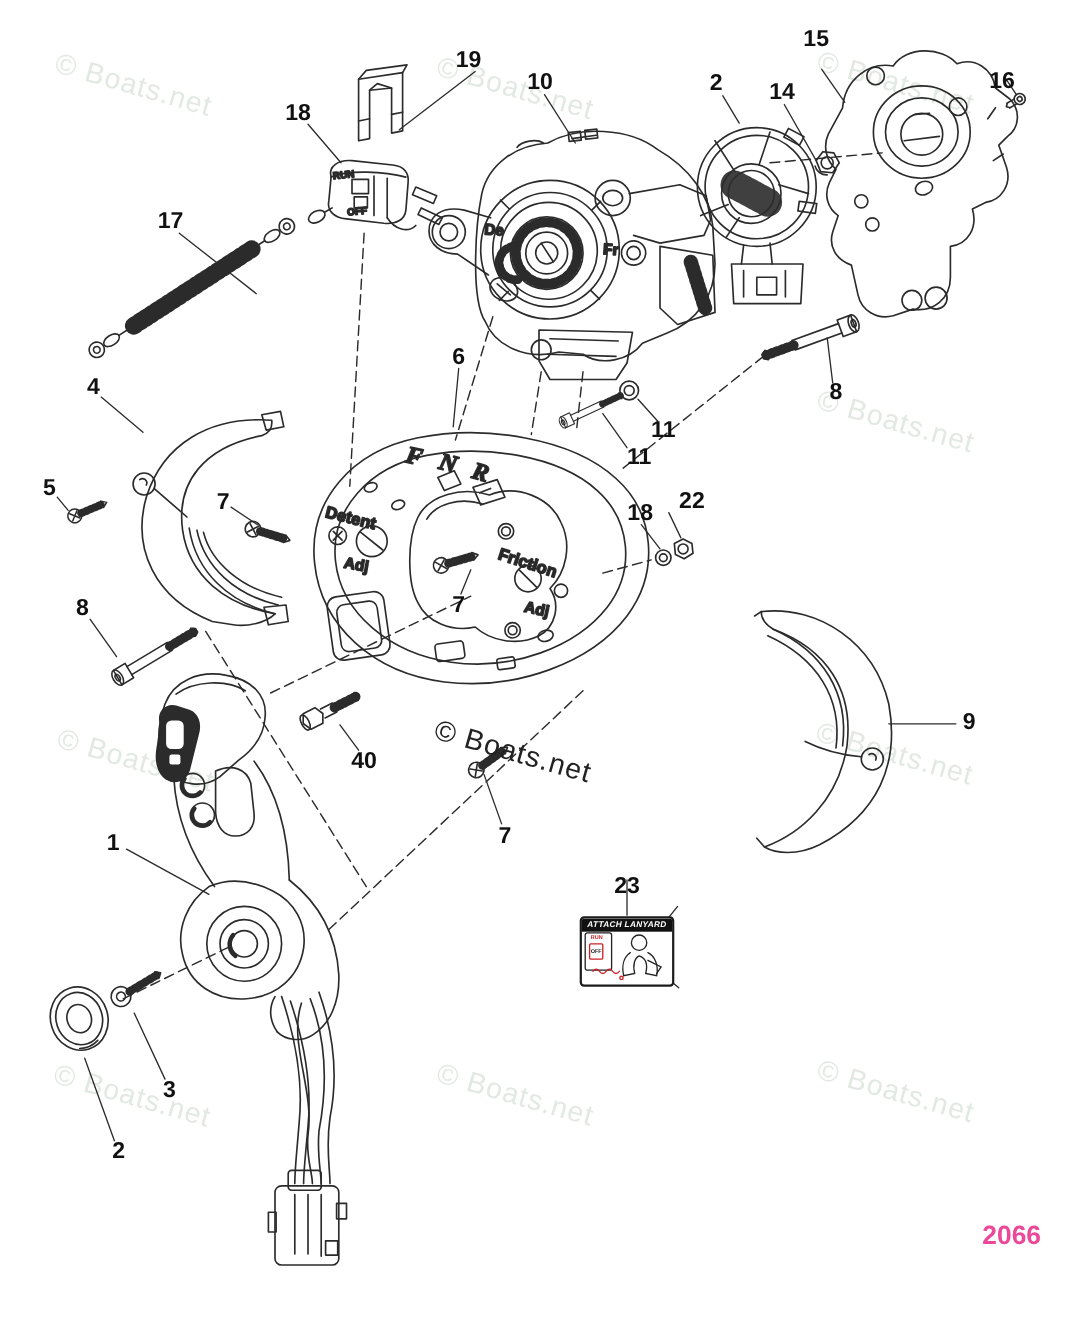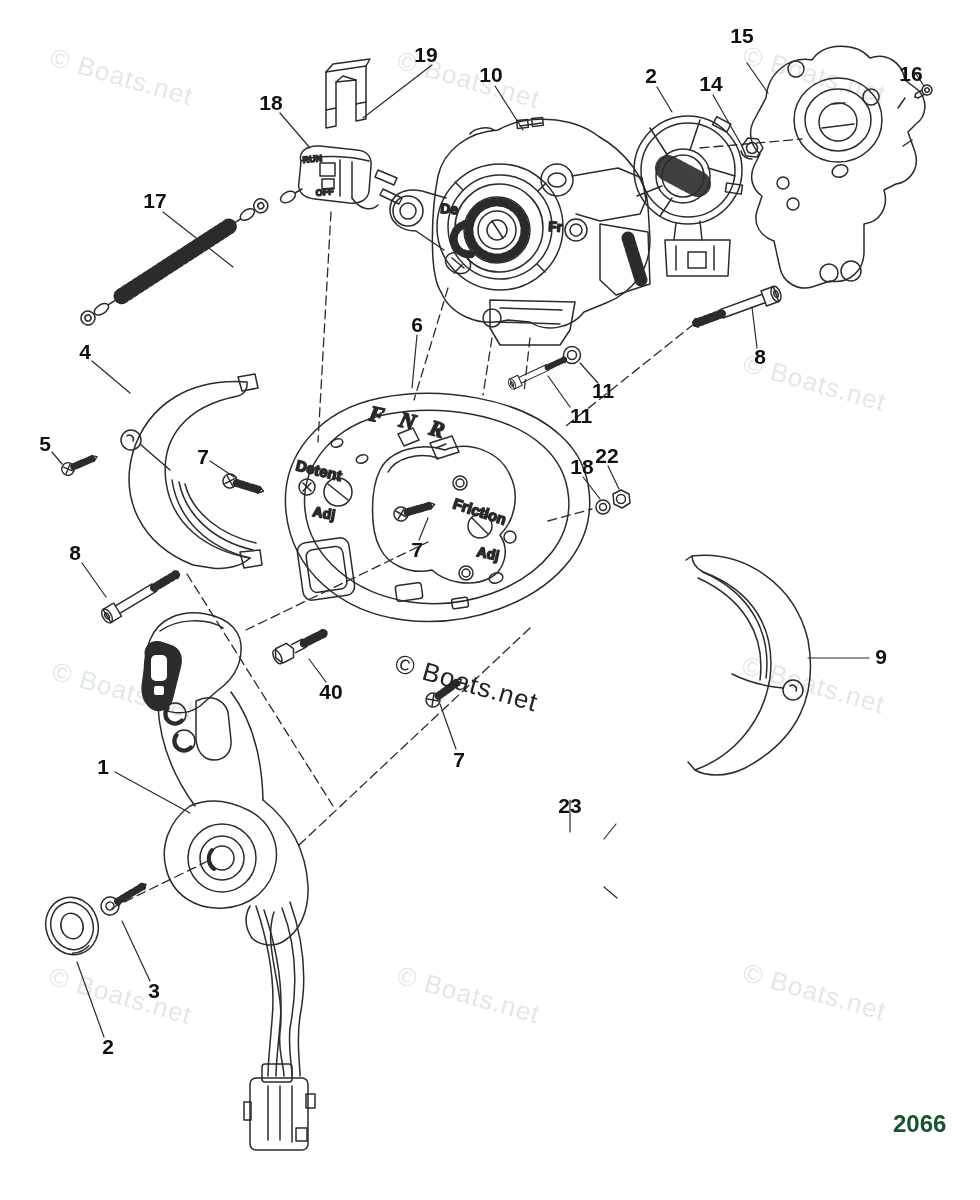--- a/index.html
+++ b/index.html
@@ -4,21 +4,21 @@
 <style>
   html,body{margin:0;padding:0;background:#fff;}
   #stage{position:relative;width:980px;height:1200px;background:#ffffff;overflow:hidden;
          font-family:"Liberation Sans",sans-serif;}
   #art{position:absolute;left:0;top:0;z-index:1;}
   .wm{position:absolute;z-index:0;font-family:"Liberation Sans",sans-serif;font-size:26px;
       color:#e2e9e2;white-space:nowrap;transform:rotate(16deg);transform-origin:0 0;letter-spacing:1px;}
   .wm.dark{color:#222;z-index:2;}
   .co{position:absolute;z-index:3;font-weight:bold;font-size:21px;color:#111;
       transform:translate(-50%,-50%);font-family:"Liberation Sans",sans-serif;}
-  .pagecode{position:absolute;z-index:3;font-weight:bold;font-size:24px;color:#14532d;}
+  .pagecode{position:absolute;z-index:3;font-weight:bold;font-size:24px;color:#ec4899;}
   .warning-label{position:absolute;z-index:3;width:86px;height:64px;border:2px solid #1b1b1b;
       border-radius:4px;background:#fff;box-sizing:border-box;overflow:hidden;}
   .warning-label .hd{background:#111;color:#fff;font-size:7.5px;font-weight:bold;font-style:italic;
       text-align:center;line-height:12px;height:12px;letter-spacing:.3px;white-space:nowrap;}
   .warning-label .bd{position:relative;height:50px;}
   .tiny-red{position:absolute;font-size:5px;font-weight:bold;color:#cc2027;line-height:5px;}
   .tiny-dark{position:absolute;font-size:5px;font-weight:bold;color:#222;line-height:5px;}
   svg text{font-family:"Liberation Sans",sans-serif;fill:#242424;}
   svg .script{font-family:"Liberation Serif",serif;font-style:italic;font-weight:bold;}
 </style>
@@ -379,26 +379,42 @@
   <div class="co" style="left:742px;top:36px">15</div>
   <div class="co" style="left:911px;top:74px">16</div>
   <div class="co" style="left:85px;top:352px">4</div>
   <div class="co" style="left:45px;top:444px">5</div>
   <div class="co" style="left:417px;top:325px">6</div>
   <div class="co" style="left:581px;top:416px">11</div>
   <div class="co" style="left:603px;top:391px">11</div>
   <div class="co" style="left:760px;top:357px">8</div>
   <div class="co" style="left:203px;top:457px">7</div>
   <div class="co" style="left:582px;top:467px">18</div>
-  <div class="co" style="left:607px;top:456px">22</div>
+  <div class="co" style="left:629px;top:456px">22</div>
   <div class="co" style="left:75px;top:553px">8</div>
   <div class="co" style="left:331px;top:692px">40</div>
   <div class="co" style="left:417px;top:550px">7</div>
   <div class="co" style="left:459px;top:760px">7</div>
   <div class="co" style="left:881px;top:657px">9</div>
   <div class="co" style="left:103px;top:767px">1</div>
   <div class="co" style="left:154px;top:991px">3</div>
   <div class="co" style="left:108px;top:1047px">2</div>
   <div class="co" style="left:570px;top:806px">23</div>
 
+  <div class="warning-label" style="left:527px;top:833px">
+    <div class="hd">ATTACH LANYARD</div>
+    <div class="bd">
+      <span class="tiny-red" style="left:8px;top:4px">RUN</span>
+      <span class="tiny-dark" style="left:8px;top:16px">OFF</span>
+      <svg width="82" height="48" viewBox="0 0 82 48" fill="none" stroke="#222" stroke-width="1.2" stroke-linecap="round">
+        <rect x="3" y="1" width="24" height="34" rx="2"></rect>
+        <rect x="7" y="11" width="12" height="14" rx="1" stroke="#cc2027"></rect>
+        <circle cx="52" cy="10" r="7"></circle>
+        <path d="M44,19 C38,23 36,31 38,40 L48,38 C46,30 48,24 52,22 C58,24 60,30 58,38 L68,40 C70,30 66,22 60,19"></path>
+        <path d="M60,26 L72,32 L68,38"></path>
+        <path d="M10,36 q3,-4 6,0 q3,4 6,0 q3,-4 6,0 q3,4 6,0" stroke="#cc2027"></path>
+        <circle cx="36" cy="42" r="1.5" stroke="#cc2027"></circle>
+      </svg>
+    </div>
+  </div>
 
   <div class="pagecode" style="left:893px;top:1110px">2066</div>
 </div>
 
 </body></html>

